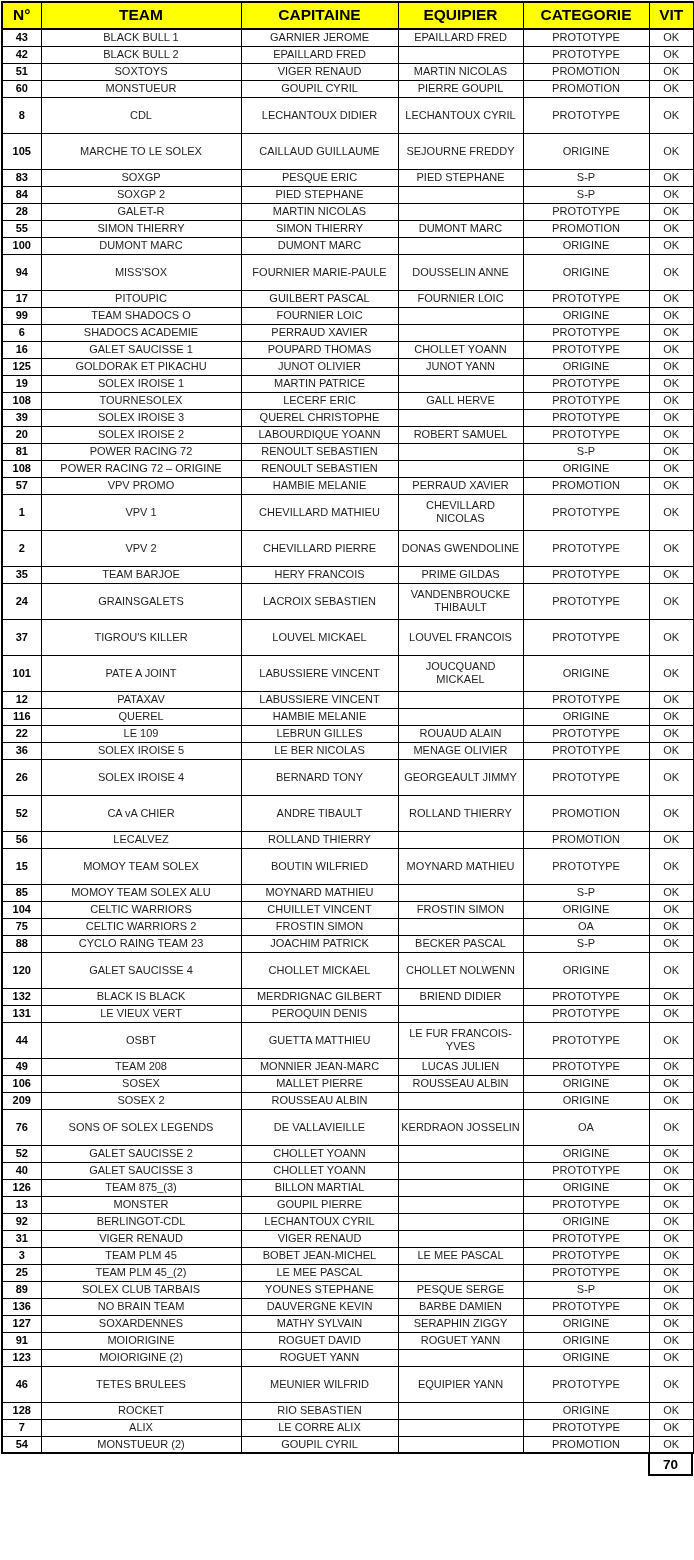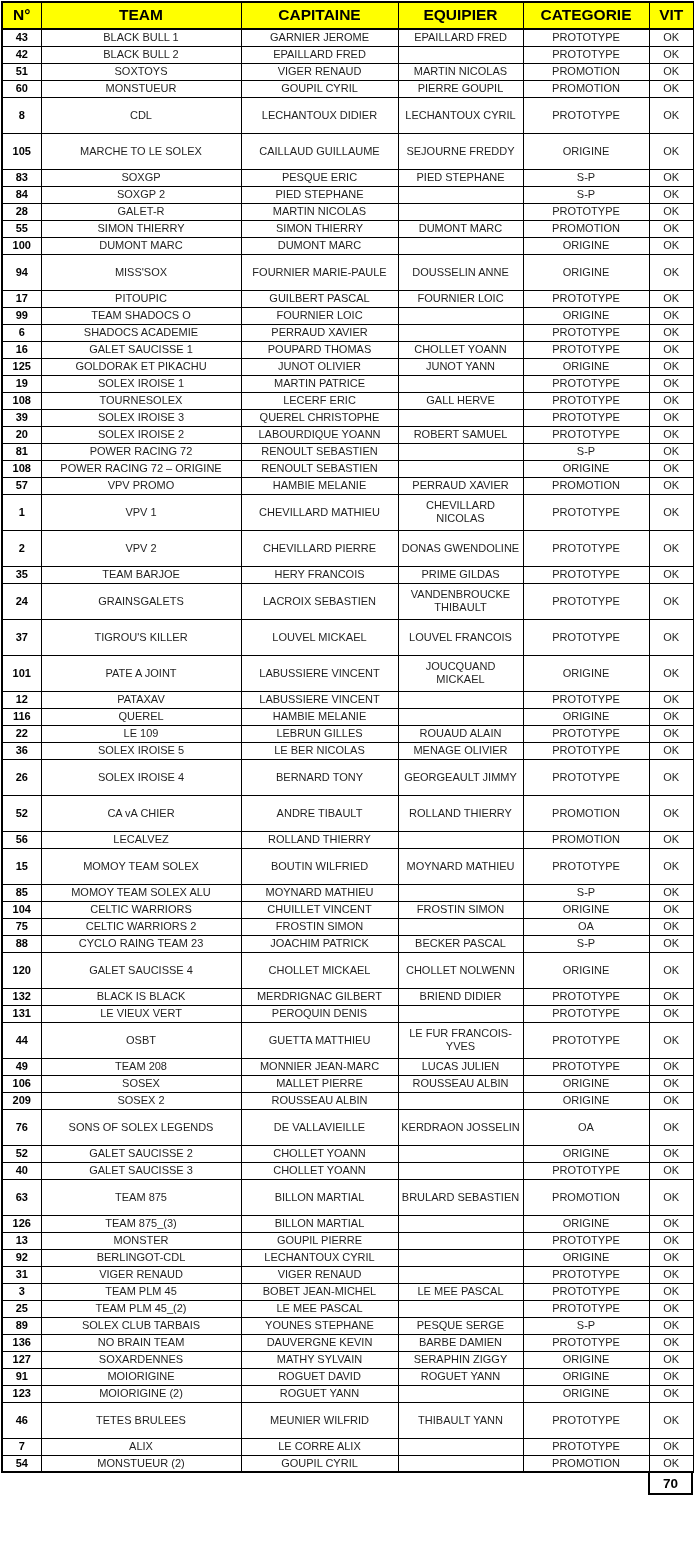--- a/index.html
+++ b/index.html
@@ -496,28 +496,20 @@
     <td class="vit-cell">OK</td>
   </tr>
       <tr>
     <td class="num-cell">40</td>
     <td class="team-cell">GALET SAUCISSE 3</td>
     <td class="capitaine-cell">CHOLLET YOANN</td>
     <td class="equipier-cell"></td>
     <td class="categorie-cell">PROTOTYPE</td>
     <td class="vit-cell">OK</td>
   </tr>
-      <tr class="tall">
-    <td class="num-cell">63</td>
-    <td class="team-cell">TEAM 875</td>
-    <td class="capitaine-cell">BILLON MARTIAL</td>
-    <td class="equipier-cell">BRULARD SEBASTIEN</td>
-    <td class="categorie-cell">PROMOTION</td>
-    <td class="vit-cell">OK</td>
-  </tr>
       <tr>
     <td class="num-cell">126</td>
     <td class="team-cell">TEAM 875_(3)</td>
     <td class="capitaine-cell">BILLON MARTIAL</td>
     <td class="equipier-cell"></td>
     <td class="categorie-cell">ORIGINE</td>
     <td class="vit-cell">OK</td>
   </tr>
       <tr>
     <td class="num-cell">13</td>
@@ -596,22 +588,30 @@
     <td class="team-cell">MOIORIGINE (2)</td>
     <td class="capitaine-cell">ROGUET YANN</td>
     <td class="equipier-cell"></td>
     <td class="categorie-cell">ORIGINE</td>
     <td class="vit-cell">OK</td>
   </tr>
       <tr class="tall">
     <td class="num-cell">46</td>
     <td class="team-cell">TETES BRULEES</td>
     <td class="capitaine-cell">MEUNIER WILFRID</td>
-    <td class="equipier-cell">THIBAULT YANN</td>
-    <td class="categorie-cell">PROTOTYPE</td>
+    <td class="equipier-cell">EQUIPIER YANN</td>
+    <td class="categorie-cell">PROTOTYPE</td>
+    <td class="vit-cell">OK</td>
+  </tr>
+      <tr>
+    <td class="num-cell">128</td>
+    <td class="team-cell">ROCKET</td>
+    <td class="capitaine-cell">RIO SEBASTIEN</td>
+    <td class="equipier-cell"></td>
+    <td class="categorie-cell">ORIGINE</td>
     <td class="vit-cell">OK</td>
   </tr>
       <tr>
     <td class="num-cell">7</td>
     <td class="team-cell">ALIX</td>
     <td class="capitaine-cell">LE CORRE ALIX</td>
     <td class="equipier-cell"></td>
     <td class="categorie-cell">PROTOTYPE</td>
     <td class="vit-cell">OK</td>
   </tr>

